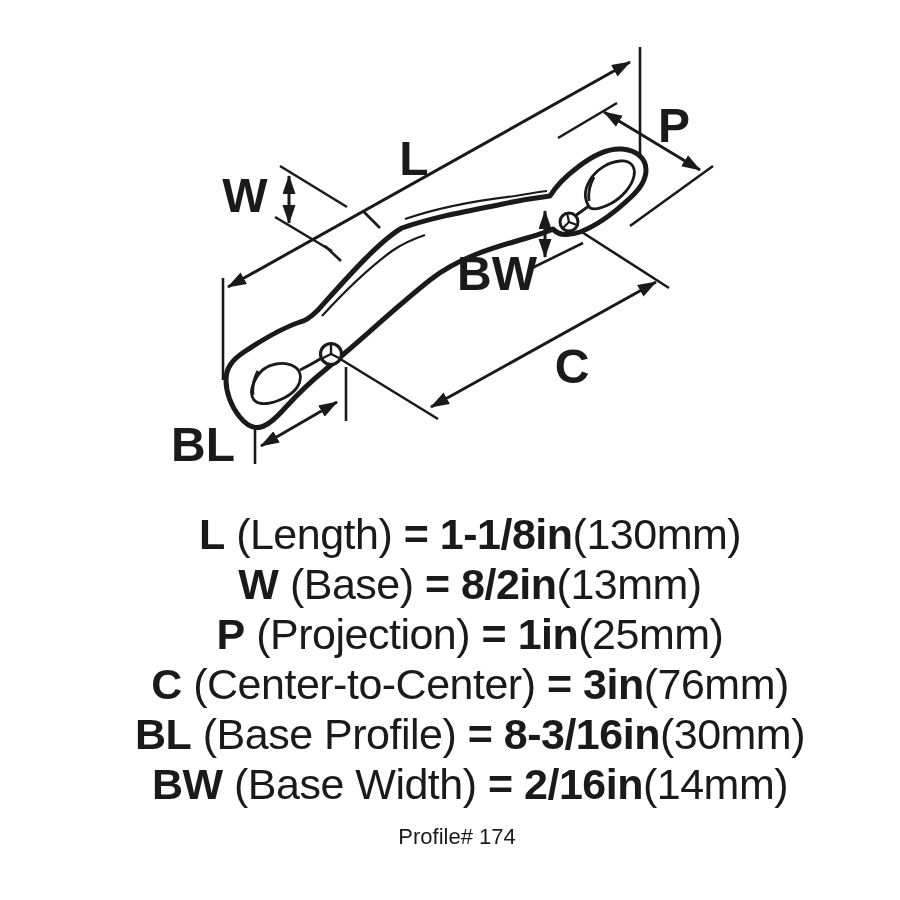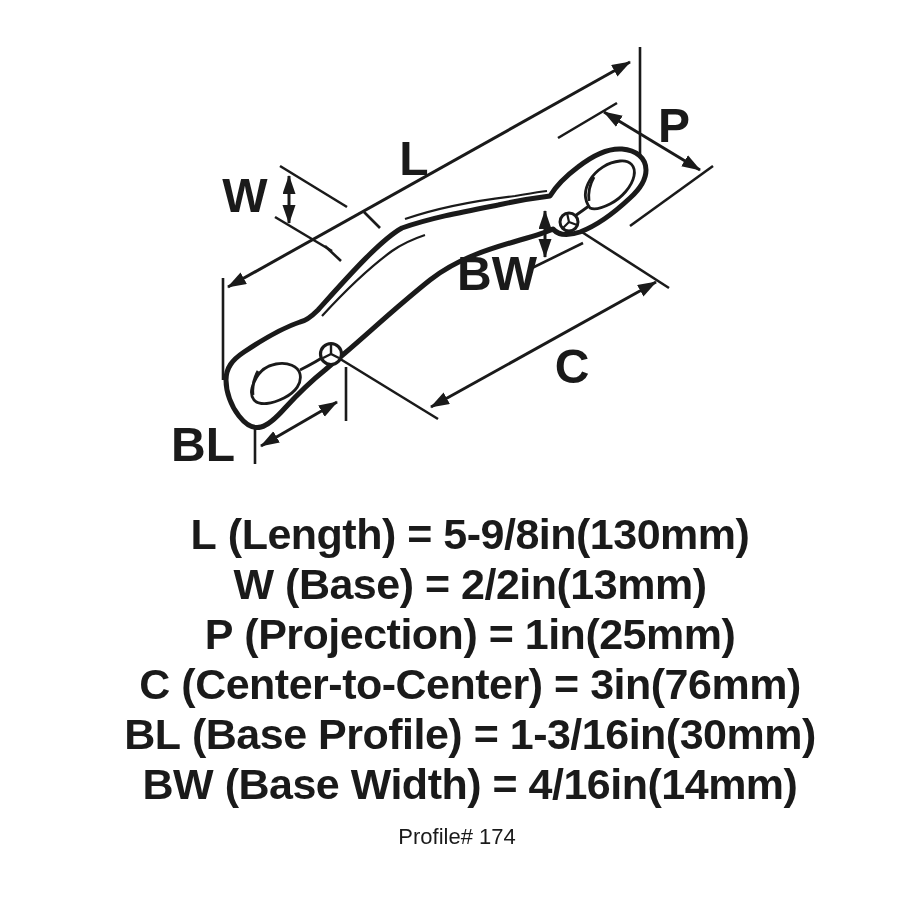--- a/index.html
+++ b/index.html
@@ -11,21 +11,21 @@
   .dim-label{
     font-family:"Liberation Sans", sans-serif;
     font-weight:700;font-size:48px;fill:#1a1a1a;
   }
   .specs{
     position:absolute;left:0;right:0;top:509px;text-align:center;
     transform:translateX(20px);color:#1a1a1a;
   }
   .spec-row{font-size:43px;line-height:50px;white-space:nowrap;letter-spacing:-0.5px;}
   .spec-row .b{font-weight:700;}
-  .spec-row .r{font-weight:700;}
+  .spec-row .r{font-weight:400;}
   .profile{
     position:absolute;left:0;right:0;top:824px;text-align:center;
     transform:translateX(7px);font-size:22px;font-weight:400;color:#1a1a1a;
   }
 </style>
 </head>
 <body>
 
 <div class="canvas">
 
@@ -126,48 +126,48 @@
     <text class="dim-label" x="497" y="290" text-anchor="middle">BW</text>
     <text class="dim-label" x="572" y="383" text-anchor="middle">C</text>
     <text class="dim-label" x="203" y="461" text-anchor="middle">BL</text>
   </svg>
 
   <div class="specs">
     <div class="spec-row">
       <span class="b">L</span>
       <span class="r">(Length)</span>
       <span class="b">=</span>
-      <span><span class="b">5-9/8in</span><span class="r">(130mm)</span></span>
+      <span><span class="b">1-1/8in</span><span class="r">(130mm)</span></span>
     </div>
     <div class="spec-row">
       <span class="b">W</span>
       <span class="r">(Base)</span>
       <span class="b">=</span>
-      <span><span class="b">2/2in</span><span class="r">(13mm)</span></span>
+      <span><span class="b">8/2in</span><span class="r">(13mm)</span></span>
     </div>
     <div class="spec-row">
       <span class="b">P</span>
       <span class="r">(Projection)</span>
       <span class="b">=</span>
       <span><span class="b">1in</span><span class="r">(25mm)</span></span>
     </div>
     <div class="spec-row">
       <span class="b">C</span>
       <span class="r">(Center-to-Center)</span>
       <span class="b">=</span>
       <span><span class="b">3in</span><span class="r">(76mm)</span></span>
     </div>
     <div class="spec-row">
       <span class="b">BL</span>
       <span class="r">(Base Profile)</span>
       <span class="b">=</span>
-      <span><span class="b">1-3/16in</span><span class="r">(30mm)</span></span>
+      <span><span class="b">8-3/16in</span><span class="r">(30mm)</span></span>
     </div>
     <div class="spec-row">
       <span class="b">BW</span>
       <span class="r">(Base Width)</span>
       <span class="b">=</span>
-      <span><span class="b">4/16in</span><span class="r">(14mm)</span></span>
+      <span><span class="b">2/16in</span><span class="r">(14mm)</span></span>
     </div>
   </div>
 
   <div class="profile">Profile# 174</div>
 </div>
 
 </body></html>

